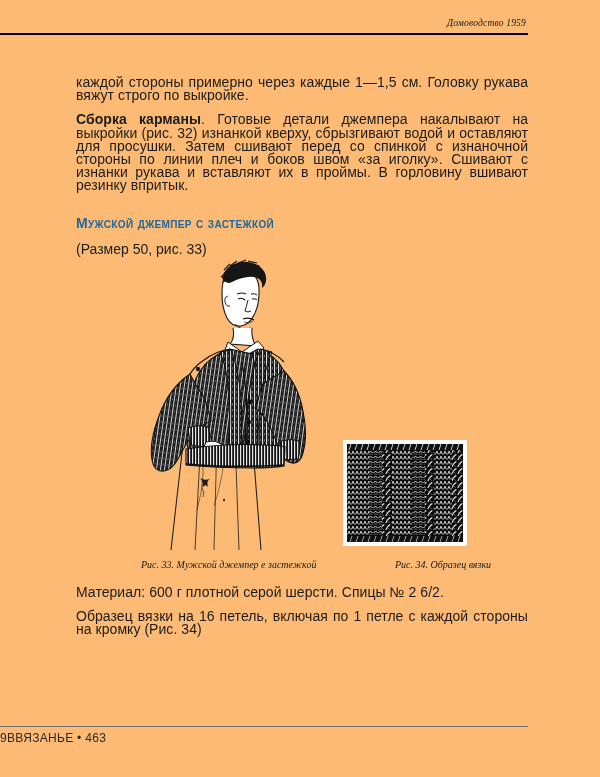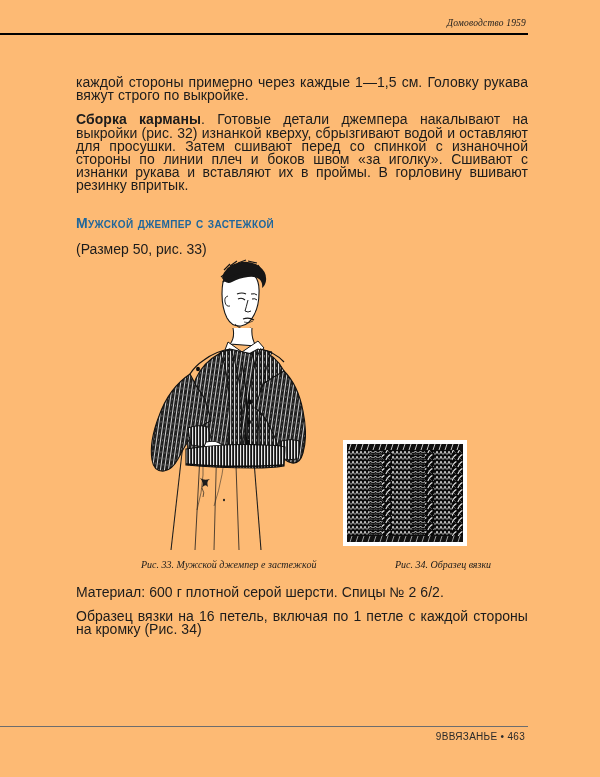--- a/index.html
+++ b/index.html
@@ -135,22 +135,22 @@
     top: 726px;
     width: 528px;
     height: 1px;
     background: #6d6d6d;
   }
   .footer {
     position: absolute;
     left: 0;
     top: 731px;
     width: 528px;
-    text-align: right;
-    font-size: 10px;
+    text-align: left;
+    font-size: 12px;
     color: #2a2a2a;
     letter-spacing: 0.3px;
     padding-right: 3px;
     box-sizing: border-box;
   }
   svg { display: block; }
 </style>
 </head>
 <body>
 

